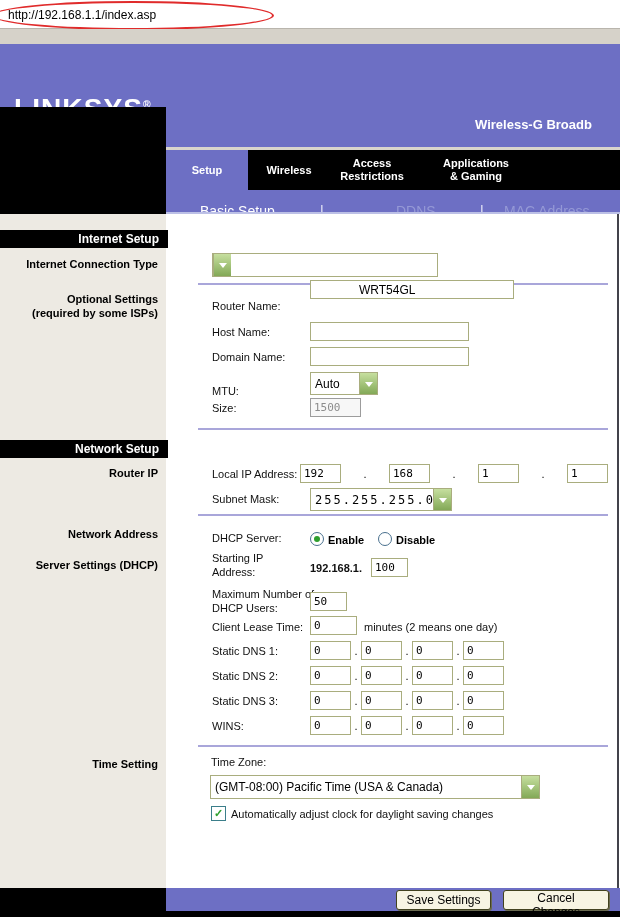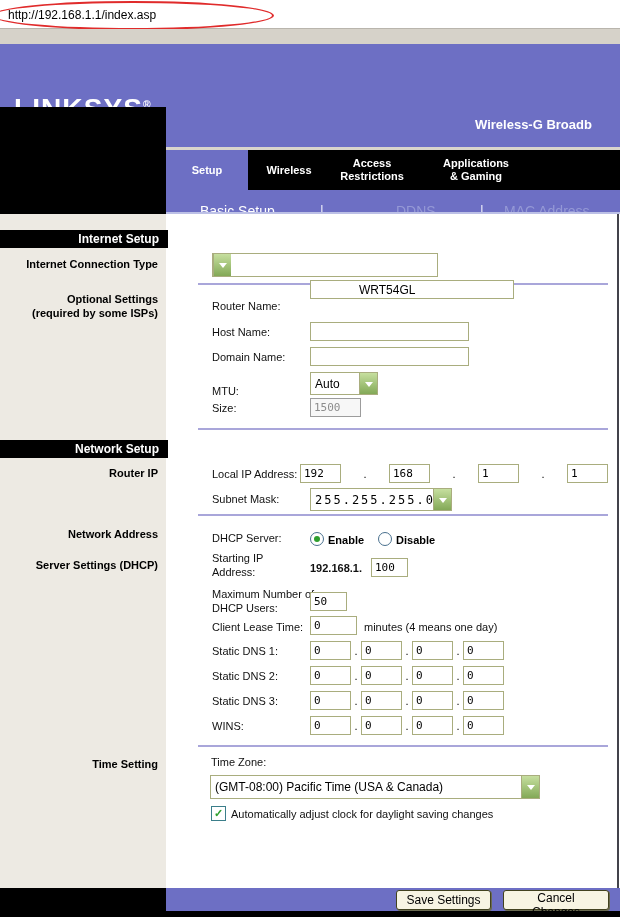--- a/index.html
+++ b/index.html
@@ -204,21 +204,21 @@
 <div class="abs clbl" style="left:212px;top:566px;">Address:</div>
 <div class="abs clbl" style="left:310px;top:562px;font-weight:bold;">192.168.1.</div>
 <input class="inp mono" style="left: 371px; top: 558px; width: 32px;" value="100">
 
 <div class="abs clbl" style="left:212px;top:588px;">Maximum Number of</div>
 <div class="abs clbl" style="left:212px;top:602px;">DHCP Users:</div>
 <input class="inp mono" style="left: 310px; top: 592px; width: 32px;" value="50">
 
 <div class="abs clbl" style="left:212px;top:621px;">Client Lease Time:</div>
 <input class="inp mono" style="left: 310px; top: 616px; width: 42px;" value="0">
-<div class="abs clbl" style="left:364px;top:621px;">minutes (4 means one day)</div>
+<div class="abs clbl" style="left:364px;top:621px;">minutes (2 means one day)</div>
 
 <div class="abs clbl" style="left:212px;top:645px;">Static DNS 1:</div>
 <div class="iprow" style="left:310px;top:641px;">
   <input class="inp mono" style="position: static; width: 36px;" value="0">
   <span class="dot">.</span>
   <input class="inp mono" style="position: static; width: 36px;" value="0">
   <span class="dot">.</span>
   <input class="inp mono" style="position: static; width: 36px;" value="0">
   <span class="dot">.</span>
   <input class="inp mono" style="position: static; width: 36px;" value="0">

